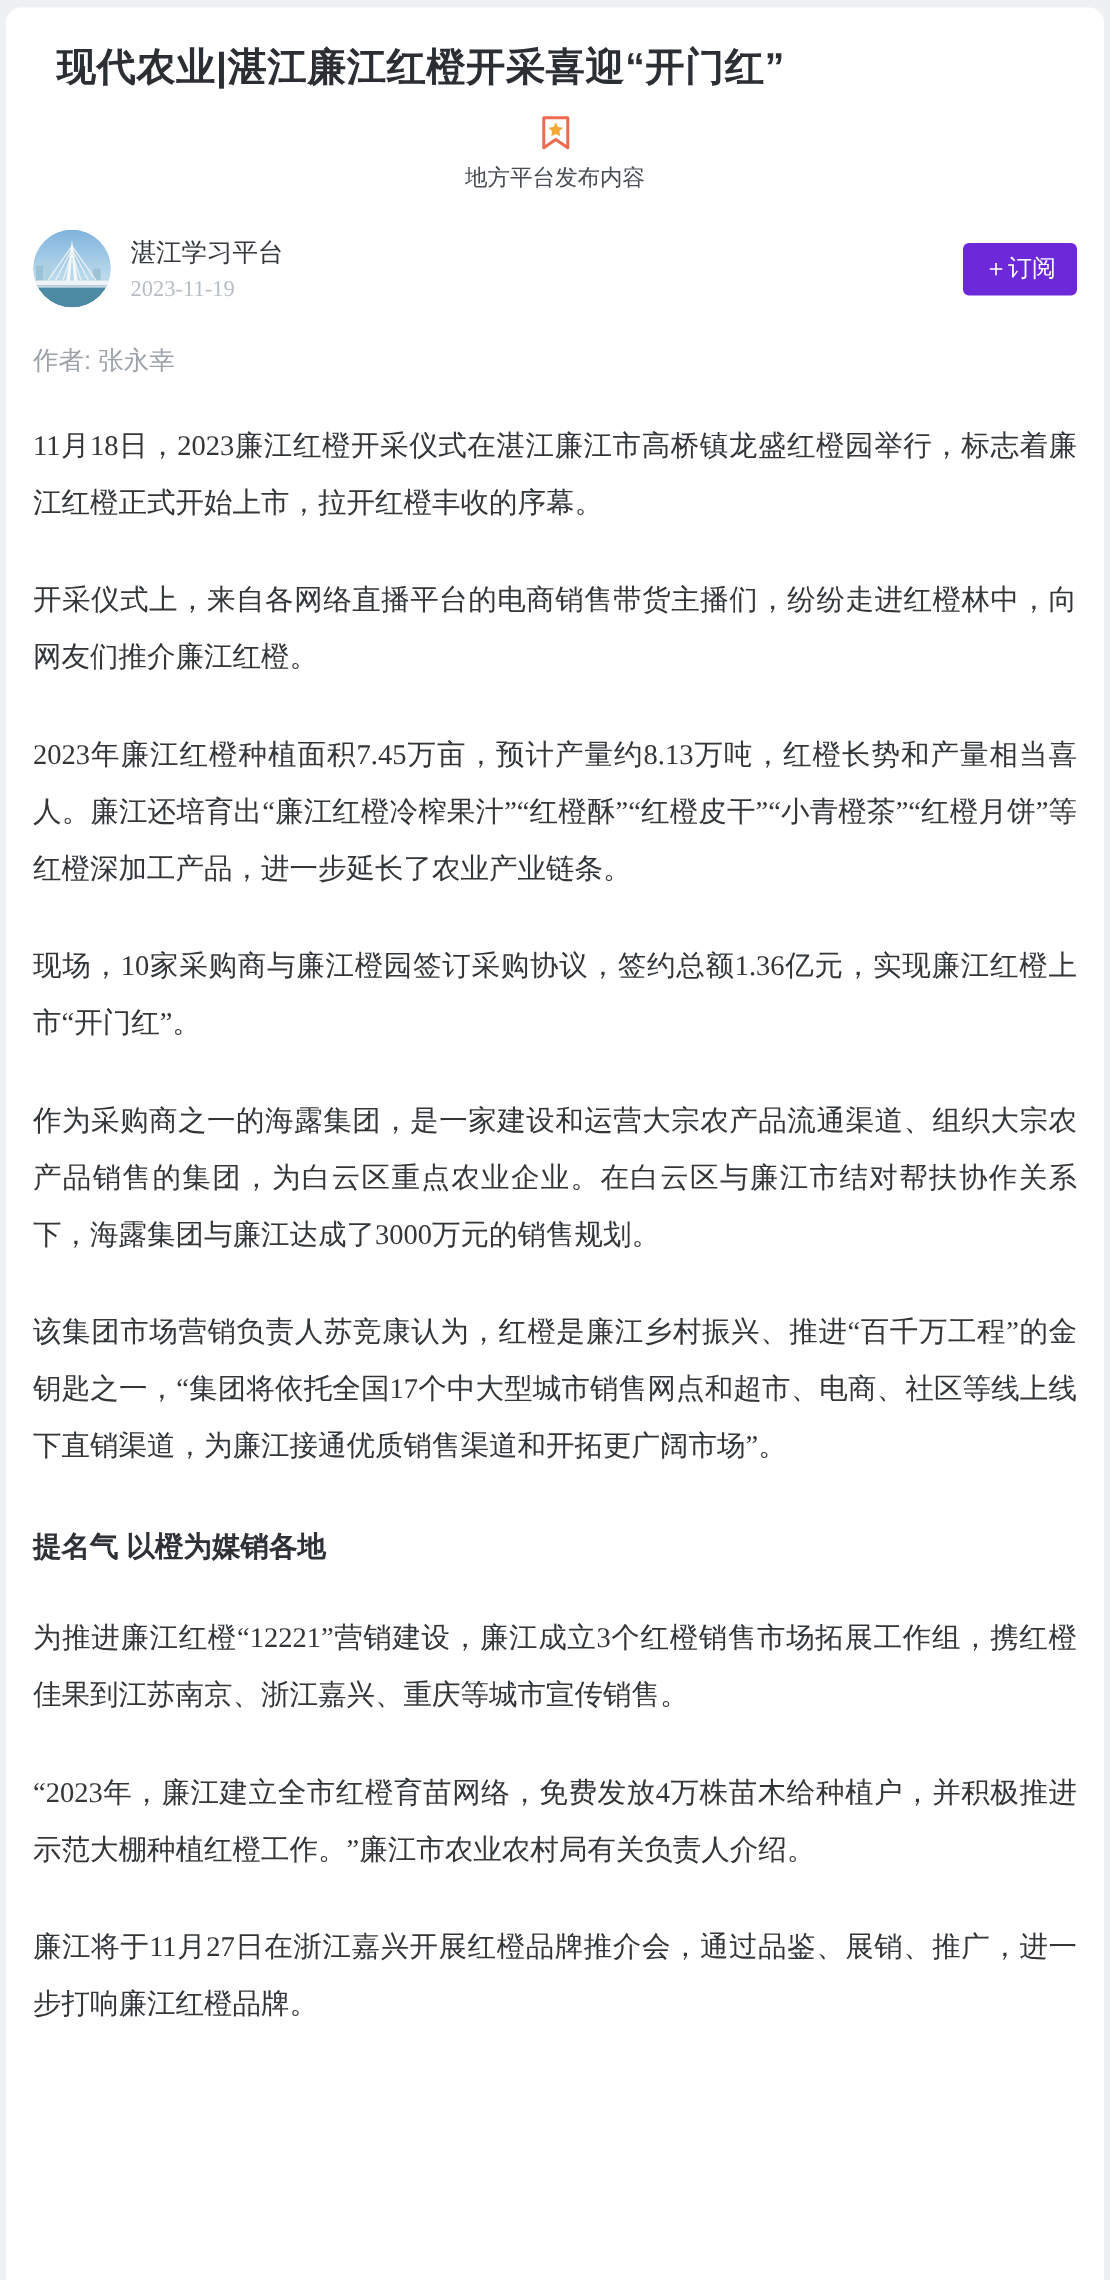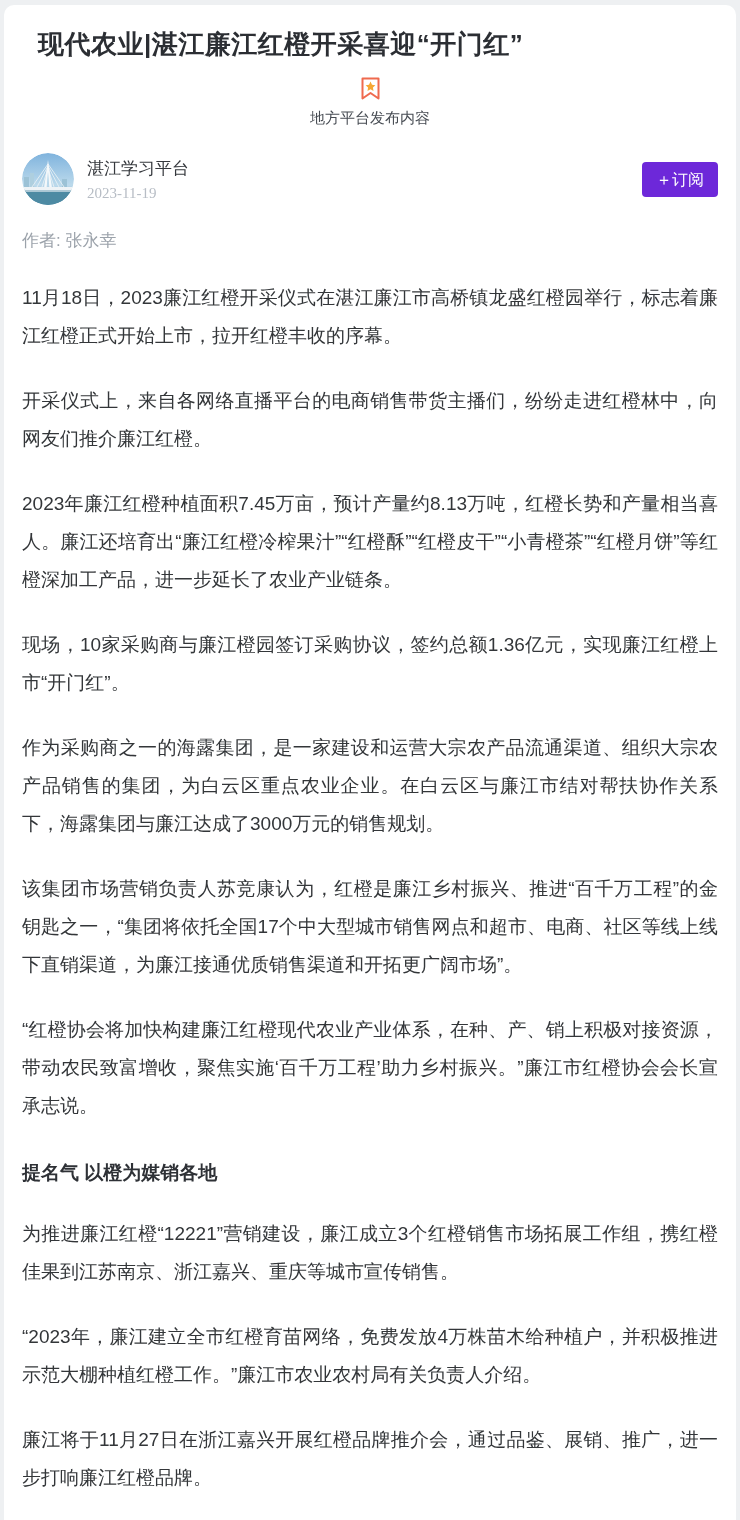--- a/index.html
+++ b/index.html
@@ -30,21 +30,21 @@
   .pub-date{font-size:15px;color:#b7bdc5;margin-top:5px;font-family:Liberation Serif, serif;}
   .subscribe-btn{
     background:#6d28d9;color:#ffffff;font-size:16px;
     border:none;border-radius:4px;padding:8px 14px;
     cursor:pointer;font-family:inherit;line-height:1.2;
   }
   .author{margin-top:24px;font-size:17px;color:#9ba2aa;}
   .article{margin-top:2px;}
   .article p{
     font-size:19px;line-height:38px;color:#333639;
-    text-align:justify;margin:27px 0;
+    text-align:justify;margin:27px 0;font-family:Liberation Serif, serif;
   }
   .article h2{
     font-size:19px;line-height:30px;color:#2e3136;
     font-weight:bold;margin:33px 0 27px;
   }
 </style>
 </head>
 <body>
 
 <div class="card">
@@ -105,20 +105,19 @@
 
   <div class="author">作者: 张永幸</div>
 
   <div class="article" id="article">
       <p>11月18日，2023廉江红橙开采仪式在湛江廉江市高桥镇龙盛红橙园举行，标志着廉江红橙正式开始上市，拉开红橙丰收的序幕。</p>
       <p>开采仪式上，来自各网络直播平台的电商销售带货主播们，纷纷走进红橙林中，向网友们推介廉江红橙。</p>
       <p>2023年廉江红橙种植面积7.45万亩，预计产量约8.13万吨，红橙长势和产量相当喜人。廉江还培育出“廉江红橙冷榨果汁”“红橙酥”“红橙皮干”“小青橙茶”“红橙月饼”等红橙深加工产品，进一步延长了农业产业链条。</p>
       <p>现场，10家采购商与廉江橙园签订采购协议，签约总额1.36亿元，实现廉江红橙上市“开门红”。</p>
       <p>作为采购商之一的海露集团，是一家建设和运营大宗农产品流通渠道、组织大宗农产品销售的集团，为白云区重点农业企业。在白云区与廉江市结对帮扶协作关系下，海露集团与廉江达成了3000万元的销售规划。</p>
       <p>该集团市场营销负责人苏竞康认为，红橙是廉江乡村振兴、推进“百千万工程”的金钥匙之一，“集团将依托全国17个中大型城市销售网点和超市、电商、社区等线上线下直销渠道，为廉江接通优质销售渠道和开拓更广阔市场”。</p>
-      <p>“红橙协会将加快构建廉江红橙现代农业产业体系，在种、产、销上积极对接资源，带动农民致富增收，聚焦实施‘百千万工程’助力乡村振兴。”廉江市红橙协会会长宣承志说。</p>
       <h2>提名气 以橙为媒销各地</h2>
       <p>为推进廉江红橙“12221”营销建设，廉江成立3个红橙销售市场拓展工作组，携红橙佳果到江苏南京、浙江嘉兴、重庆等城市宣传销售。</p>
       <p>“2023年，廉江建立全市红橙育苗网络，免费发放4万株苗木给种植户，并积极推进示范大棚种植红橙工作。”廉江市农业农村局有关负责人介绍。</p>
       <p>廉江将于11月27日在浙江嘉兴开展红橙品牌推介会，通过品鉴、展销、推广，进一步打响廉江红橙品牌。</p>
     </div>
 
 </div>
 
 </body></html>

